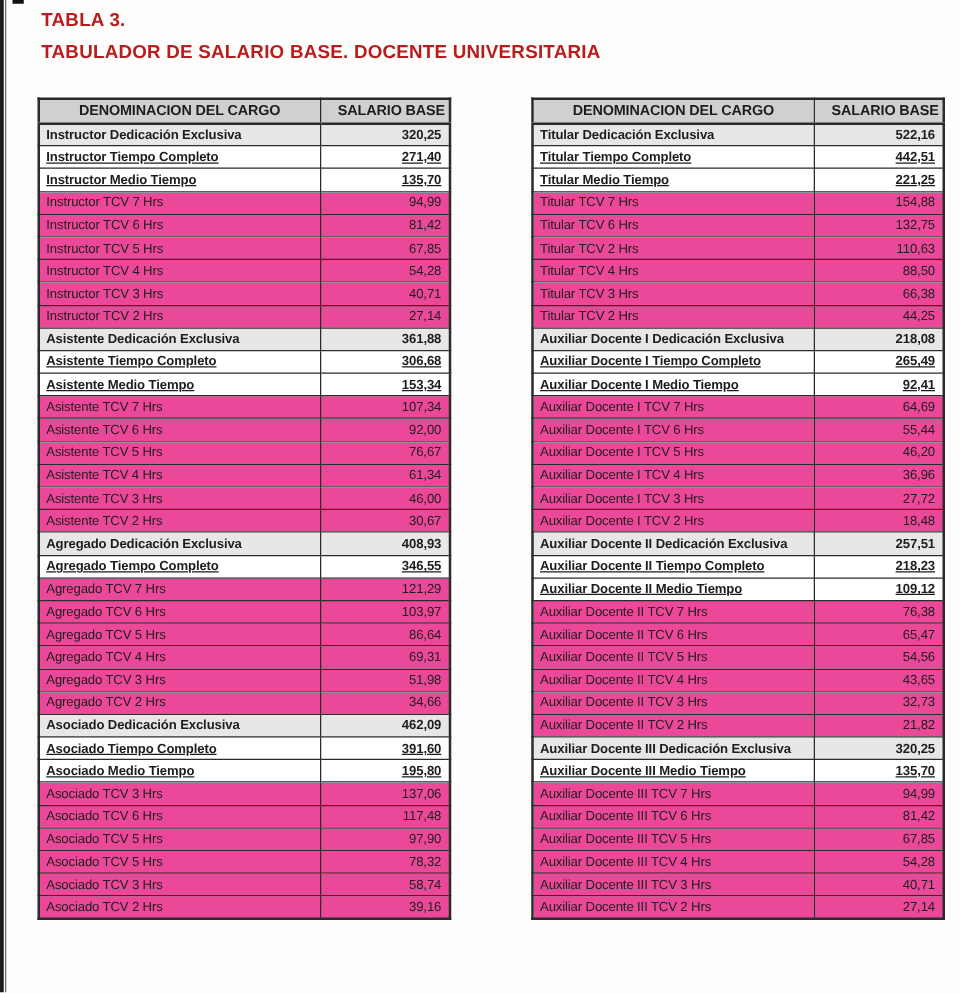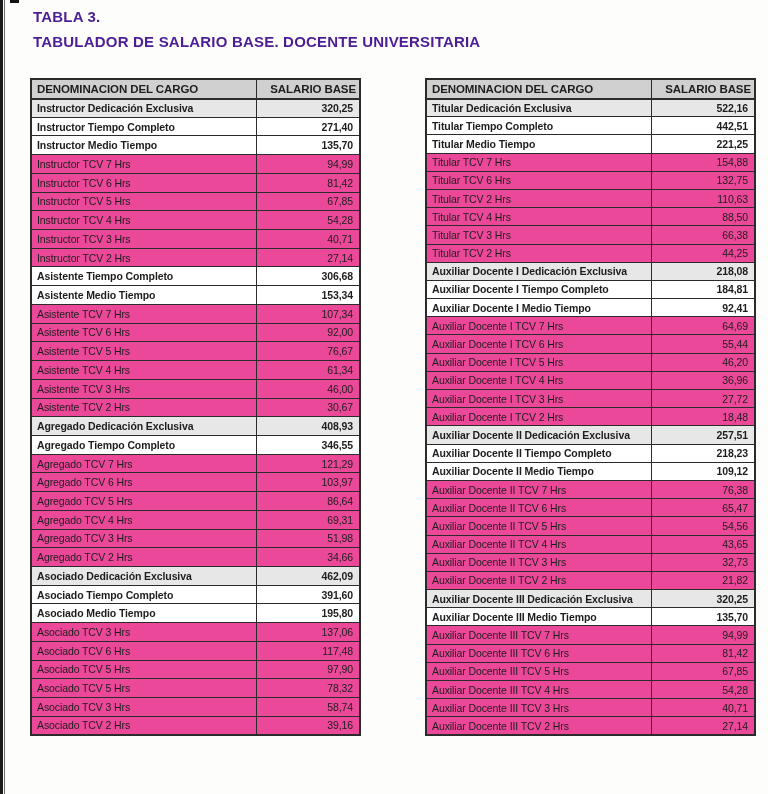--- a/index.html
+++ b/index.html
@@ -29,21 +29,21 @@
     width: 9px; height: 3px;
     background: #111;
   }
 
   .title-block { padding-top: 8px; margin-left: 33px; }
   .title-line1, .title-line2 {
     margin: 0;
     font-size: 15px;
     font-weight: bold;
     letter-spacing: 0.2px;
-    color: #4c1d95;
+    color: #b91c1c;
   }
   .title-line2 { margin-top: 8px; }
 
   .tables {
     display: flex;
     margin-left: 30px;
     margin-top: 28px;
     gap: 64px;
   }
 
@@ -58,31 +58,31 @@
     overflow: hidden;
   }
   th {
     background: var(--header-bg, #d0d0d0);
     font-size: 11.5px;
     font-weight: bold;
     height: 19.5px;
     border-bottom-width: 2px;
     letter-spacing: -0.1px;
   }
-  th.col-cargo  { width: 225px; text-align: left; padding: 0 5px; }
+  th.col-cargo  { width: 225px; text-align: center; padding: 0 5px; }
   th.col-salario{ width: 104px; text-align: right; padding: 0 3px; }
   td {
     font-size: 10.5px;
     height: 18.2px;
     letter-spacing: -0.1px;
   }
   td.col-cargo  { text-align: left;  padding: 0 5px; }
   td.col-salario{ text-align: right; padding: 0 6px; }
   tr.row-shaded { background: var(--shaded-row-bg, #e7e7e7); font-weight: bold; }
-  tr.row-bold   { background: #ffffff; font-weight: bold; }
+  tr.row-bold   { background: #ffffff; font-weight: bold; text-decoration: underline; }
   tr.row-plain  { background: #ec4899; }
 </style>
 </head>
 <body>
 
 <div class="page">
   <div class="scan-edge-left"></div>
   <div class="scan-edge-left2"></div>
   <div class="scan-mark-top"></div>
 
@@ -128,20 +128,24 @@
             <td class="col-cargo">Instructor TCV 4 Hrs</td>
             <td class="col-salario">54,28</td>
           </tr>
           <tr class="row-plain">
             <td class="col-cargo">Instructor TCV 3 Hrs</td>
             <td class="col-salario">40,71</td>
           </tr>
           <tr class="row-plain">
             <td class="col-cargo">Instructor TCV 2 Hrs</td>
             <td class="col-salario">27,14</td>
+          </tr>
+          <tr class="row-shaded">
+            <td class="col-cargo">Asistente Dedicación Exclusiva</td>
+            <td class="col-salario">361,88</td>
           </tr>
           <tr class="row-bold">
             <td class="col-cargo">Asistente Tiempo Completo</td>
             <td class="col-salario">306,68</td>
           </tr>
           <tr class="row-bold">
             <td class="col-cargo">Asistente Medio Tiempo</td>
             <td class="col-salario">153,34</td>
           </tr>
           <tr class="row-plain">
@@ -281,21 +285,21 @@
           <tr class="row-plain">
             <td class="col-cargo">Titular TCV 2 Hrs</td>
             <td class="col-salario">44,25</td>
           </tr>
           <tr class="row-shaded">
             <td class="col-cargo">Auxiliar Docente I Dedicación Exclusiva</td>
             <td class="col-salario">218,08</td>
           </tr>
           <tr class="row-bold">
             <td class="col-cargo">Auxiliar Docente I Tiempo Completo</td>
-            <td class="col-salario">184,81</td>
+            <td class="col-salario">265,49</td>
           </tr>
           <tr class="row-bold">
             <td class="col-cargo">Auxiliar Docente I Medio Tiempo</td>
             <td class="col-salario">92,41</td>
           </tr>
           <tr class="row-plain">
             <td class="col-cargo">Auxiliar Docente I TCV 7 Hrs</td>
             <td class="col-salario">64,69</td>
           </tr>
           <tr class="row-plain">

